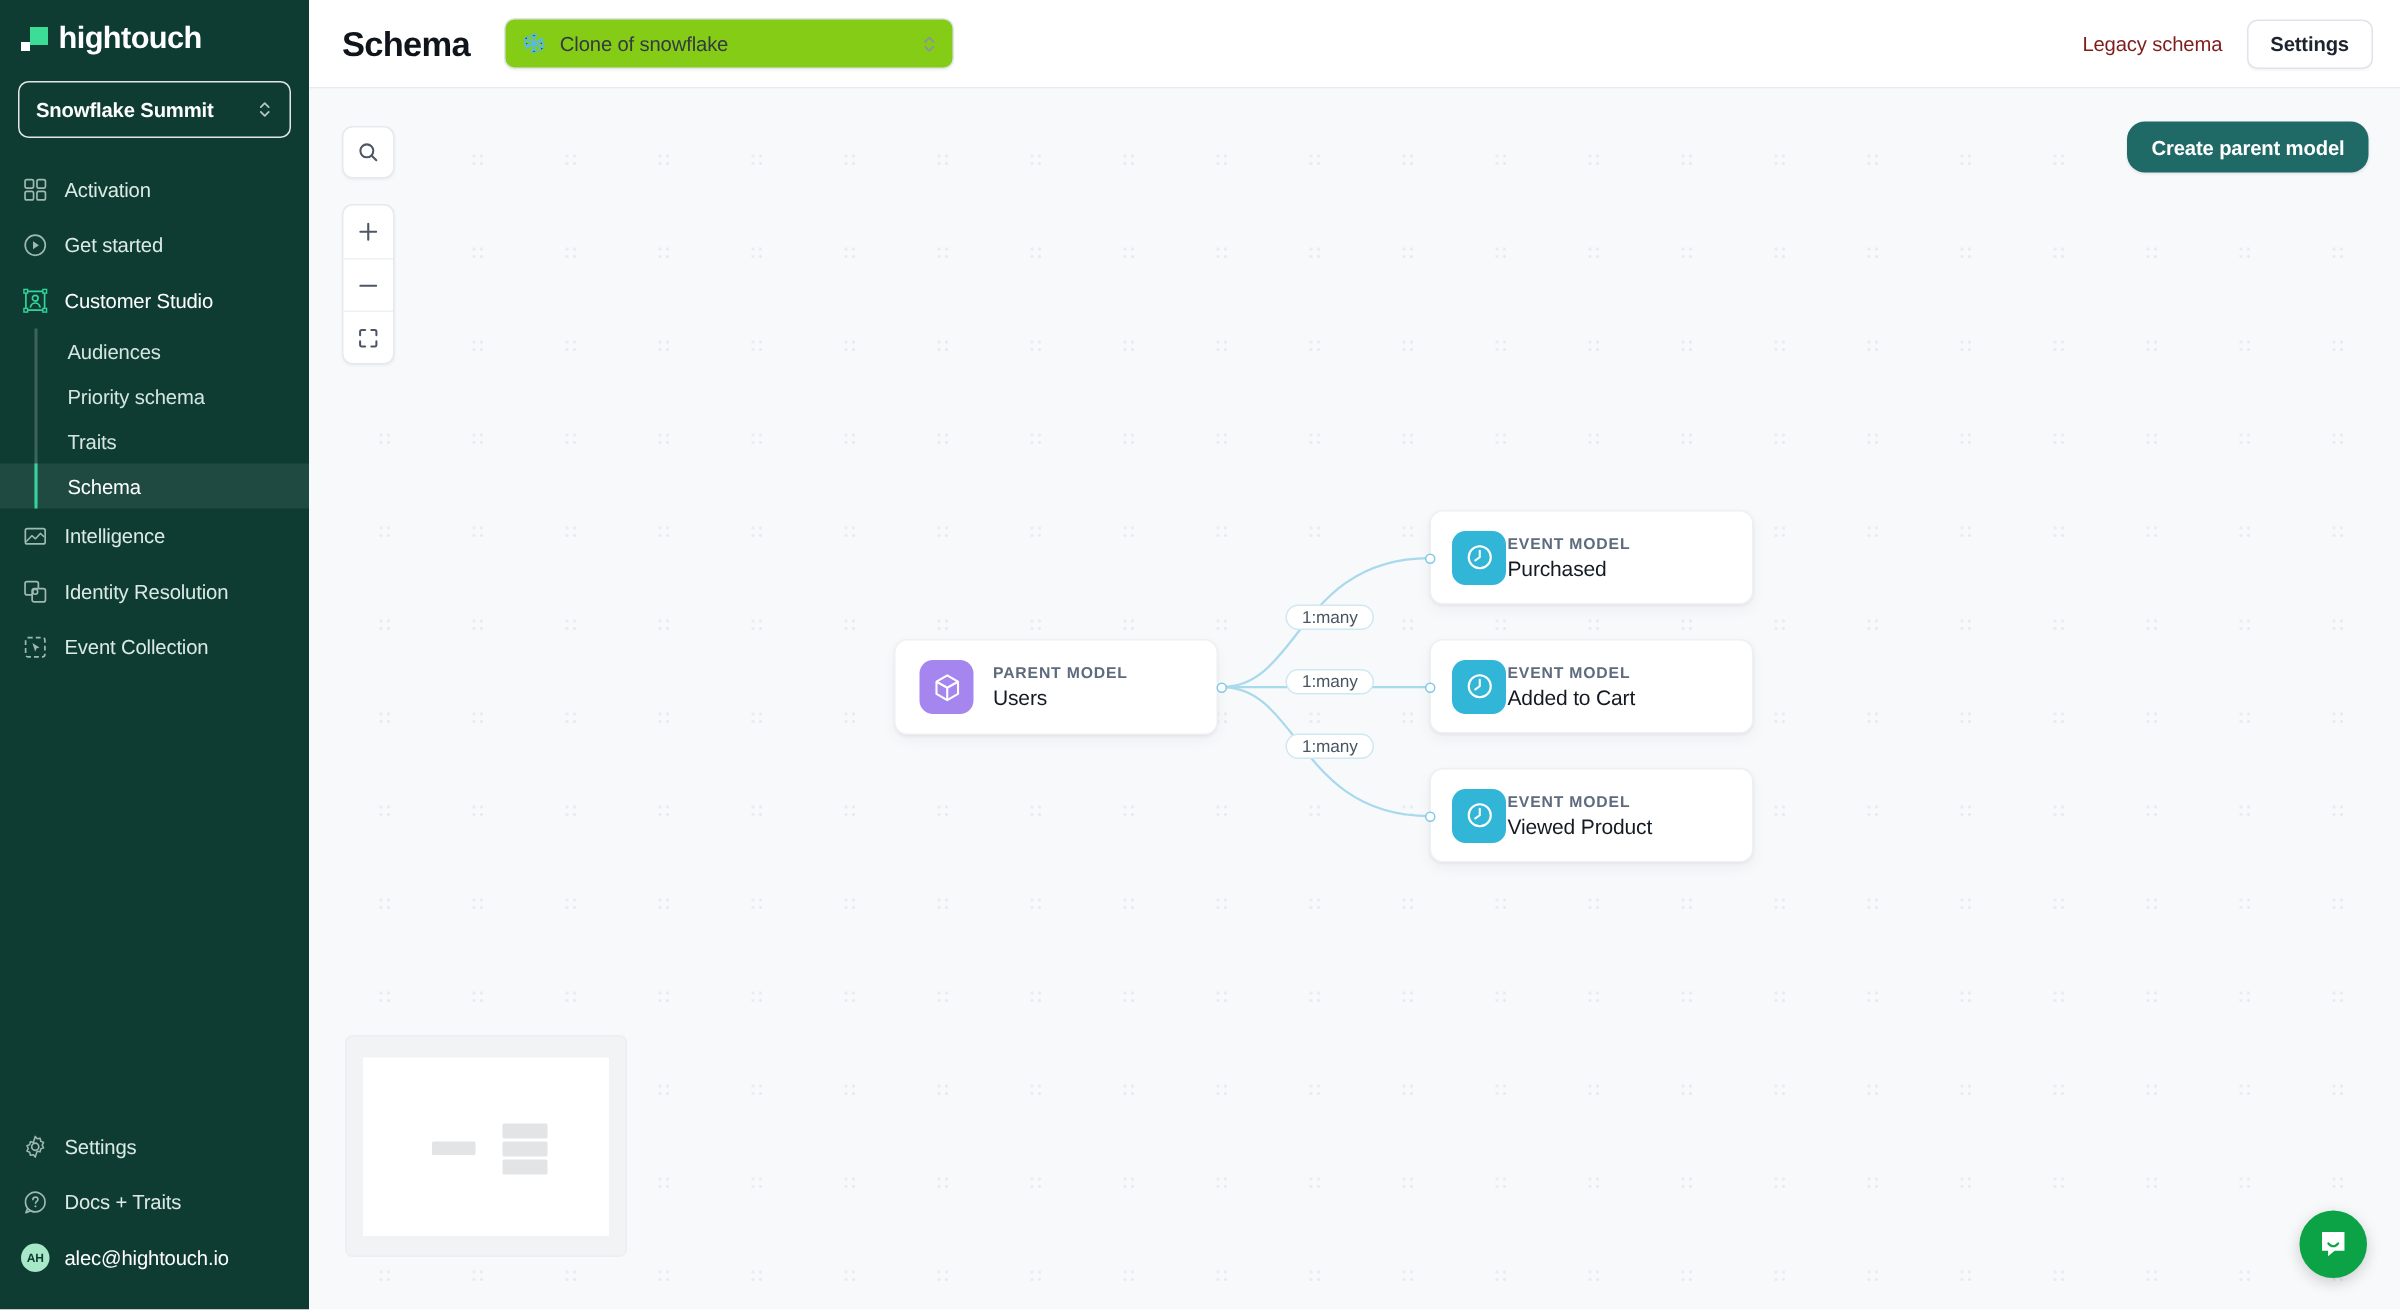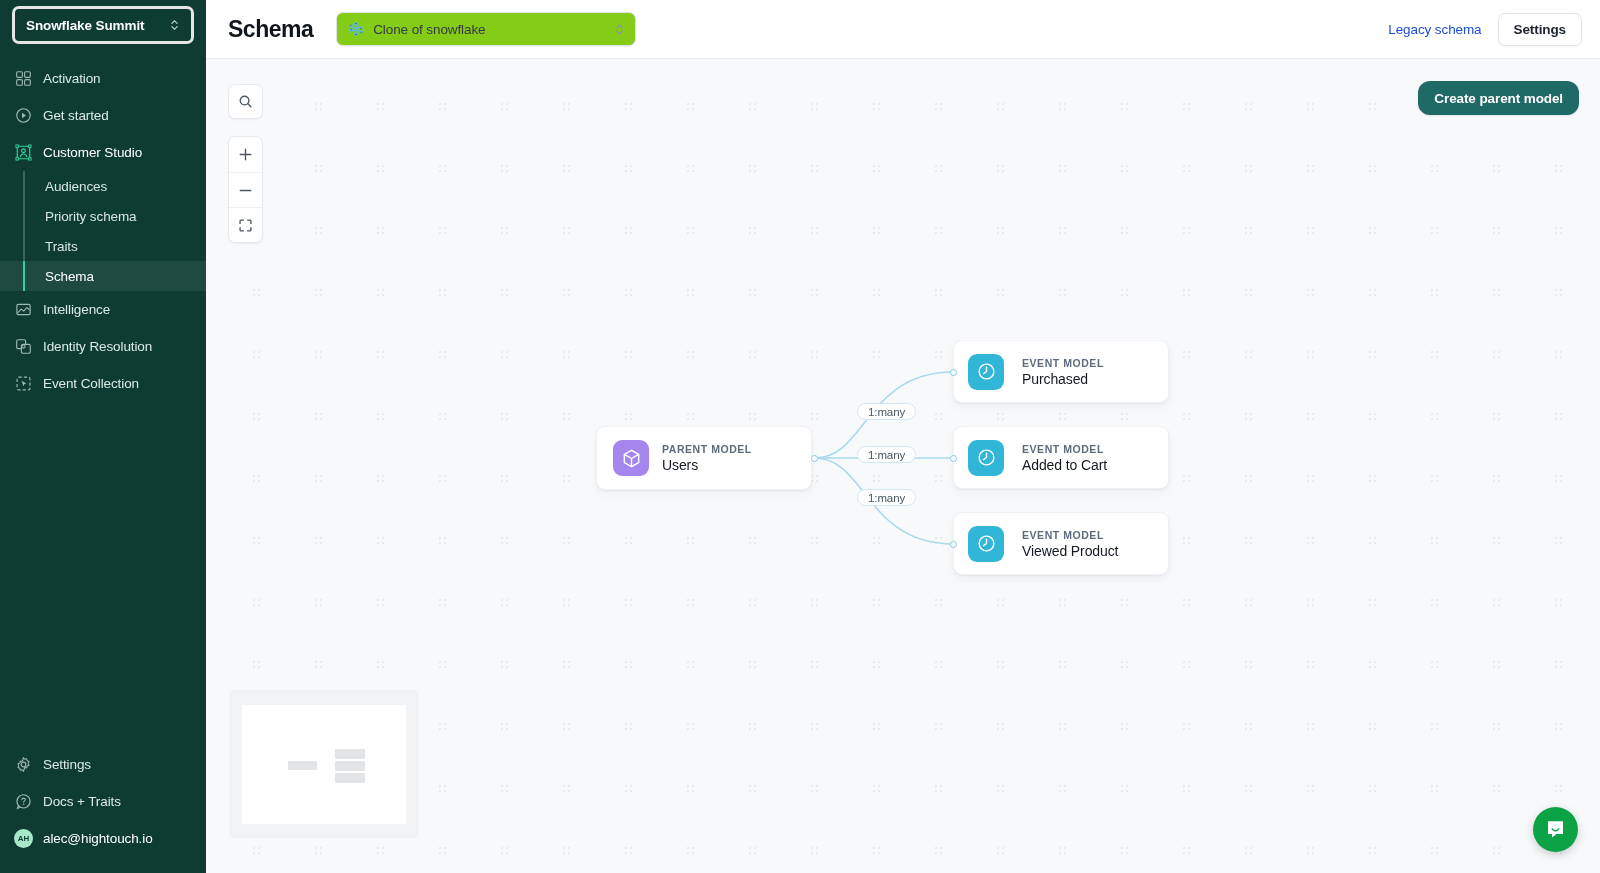--- a/index.html
+++ b/index.html
@@ -27,21 +27,21 @@
     height: 48px;
   }
   .logo-mark { width: 18px; height: 18px; position: relative; flex: 0 0 18px; }
   .logo-mark .sq-big { position: absolute; right: 0; top: 1px; width: 12px; height: 12px; background: #3ddc97; }
   .logo-mark .sq-small { position: absolute; left: 0; bottom: 1px; width: 6px; height: 6px; background: #ffffff; }
   .logo-text { font-size: 20.5px; font-weight: 700; letter-spacing: -0.4px; color: #ffffff; }
 
   .workspace {
     margin: 6px 12px 14px 12px;
     height: 38px;
-    border: 3px solid #e5e5e5;
+    border: 1px solid #e5e5e5;
     border-radius: 7px;
     display: flex; align-items: center;
     padding: 0 11px;
     cursor: pointer;
   }
   .workspace .ws-label { font-size: 13.5px; font-weight: 600; color: #ffffff; flex: 1; letter-spacing: -0.1px; }
   .chev-ud { width: 11px; height: 14px; flex: 0 0 11px; opacity: .85; }
 
   .nav { flex: 1; padding-top: 2px; }
   .nav-item {
@@ -101,21 +101,21 @@
   .model-select {
     margin-left: 23px; width: 300px; height: 34px;
     border: 1px solid #dfe4ea; border-radius: 7px;
     background: #84cc16;
     display: flex; align-items: center; gap: 9px;
     padding: 0 10px 0 11px; cursor: pointer;
     box-shadow: 0 1px 1.5px rgba(16,24,40,.04);
   }
   .model-select .sel-label { font-size: 13.5px; color: #343a43; flex: 1; letter-spacing: -0.1px; }
   .topbar-right { margin-left: auto; display: flex; align-items: center; gap: 16px; }
-  .legacy-link { font-size: 13.5px; color: #1d4ed8; cursor: pointer; letter-spacing: -0.1px; }
+  .legacy-link { font-size: 13.5px; color: #7f1d1d; cursor: pointer; letter-spacing: -0.1px; }
   .settings-btn {
     height: 33px; padding: 0 15px;
     border: 1px solid #dfe4ea; border-radius: 7px; background: #fff;
     font-size: 13.5px; font-weight: 600; color: #1d242e;
     display: flex; align-items: center; cursor: pointer;
     box-shadow: 0 1px 1.5px rgba(16,24,40,.04);
     letter-spacing: -0.1px;
   }
 
   
@@ -167,21 +167,21 @@
     flex: 0 0 36px;
   }
   .node .ntext { display: flex; flex-direction: column; gap: 2px; }
   .node .nkind {
     font-size: 10.5px; font-weight: 700; letter-spacing: .55px;
     color: #5d6b7d; text-transform: uppercase;
   }
   .node .nname { font-size: 14px; color: #141a22; letter-spacing: -0.1px; }
 
   .node-parent { left: 390px; top: 367px; width: 216px; height: 64px; padding: 0 16px; gap: 13px; }
-  .node-event { left: 747px; width: 216px; height: 63px; padding: 0 14px; gap: 18px; }
+  .node-event { left: 747px; width: 216px; height: 63px; padding: 0 14px; gap: 1px; }
   .ev0 { top: 281px; }
   .ev1 { top: 367px; }
   .ev2 { top: 453px; }
 
   .port {
     position: absolute; width: 7px; height: 7px; border-radius: 50%;
     background: #ffffff; border: 1.4px solid #7ec9e8; z-index: 6;
   }
 
   .edge-label {
@@ -225,20 +225,27 @@
     box-shadow: 0 3px 10px rgba(0,0,0,.18);
   }
 </style>
 </head>
 <body>
 
 <div class="app">
 
   <aside class="sidebar">
 
+    <div class="logo-row">
+      <span class="logo-mark">
+        <span class="sq-big"></span>
+          <span class="sq-small"></span>
+      </span>
+      <span class="logo-text">hightouch</span>
+    </div>
 
     <div class="workspace">
       <span class="ws-label">Snowflake Summit</span>
       <svg class="chev-ud" viewBox="0 0 12 16" fill="none">
         <path d="M3 6.2L6 3.2l3 3M3 9.8l3 3 3-3" stroke="#cfe0da" stroke-width="1.4" stroke-linecap="round" stroke-linejoin="round"></path>
       </svg>
     </div>
 
     <nav class="nav">
 

